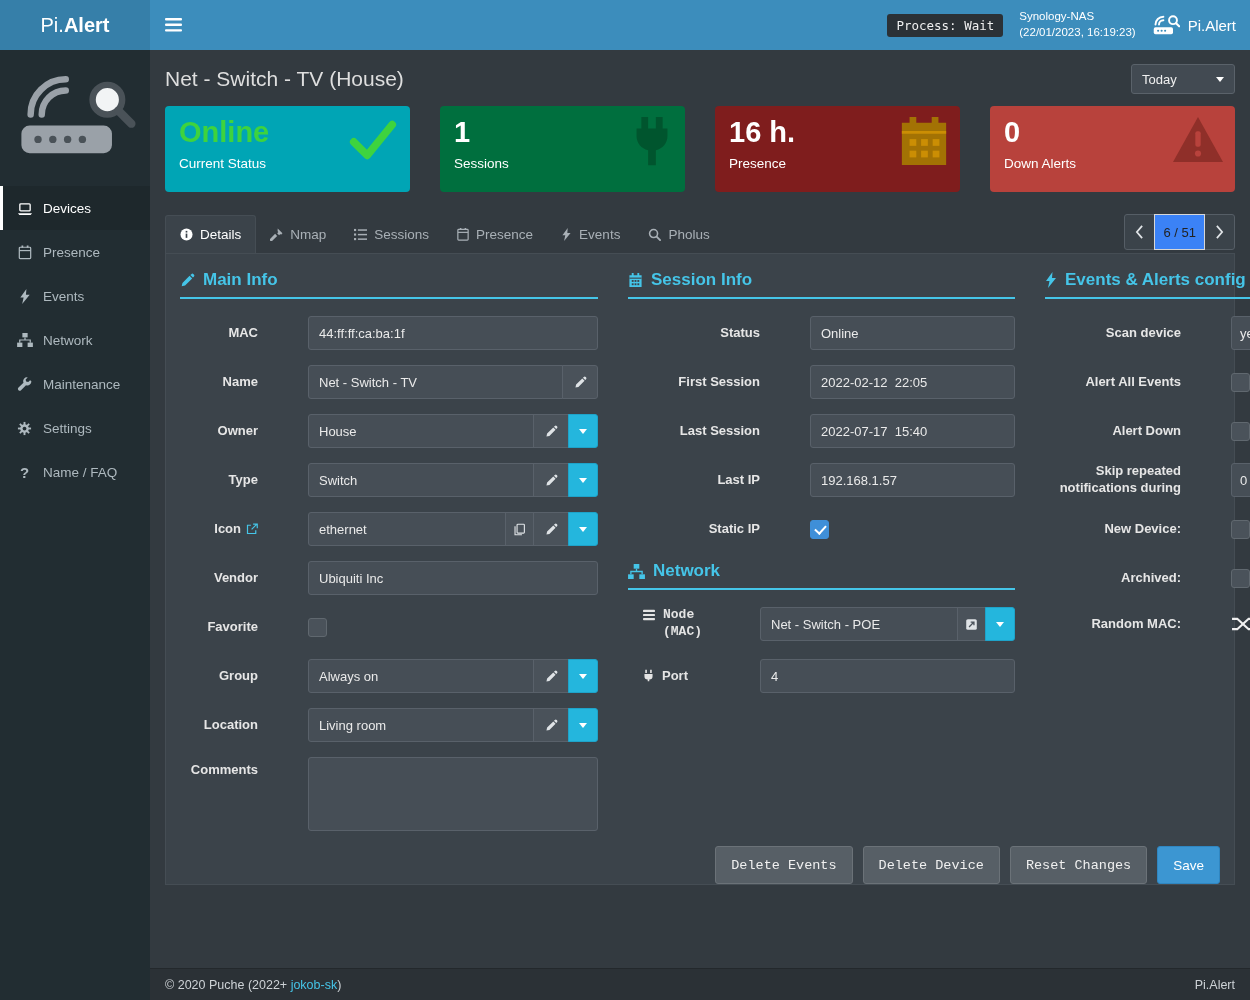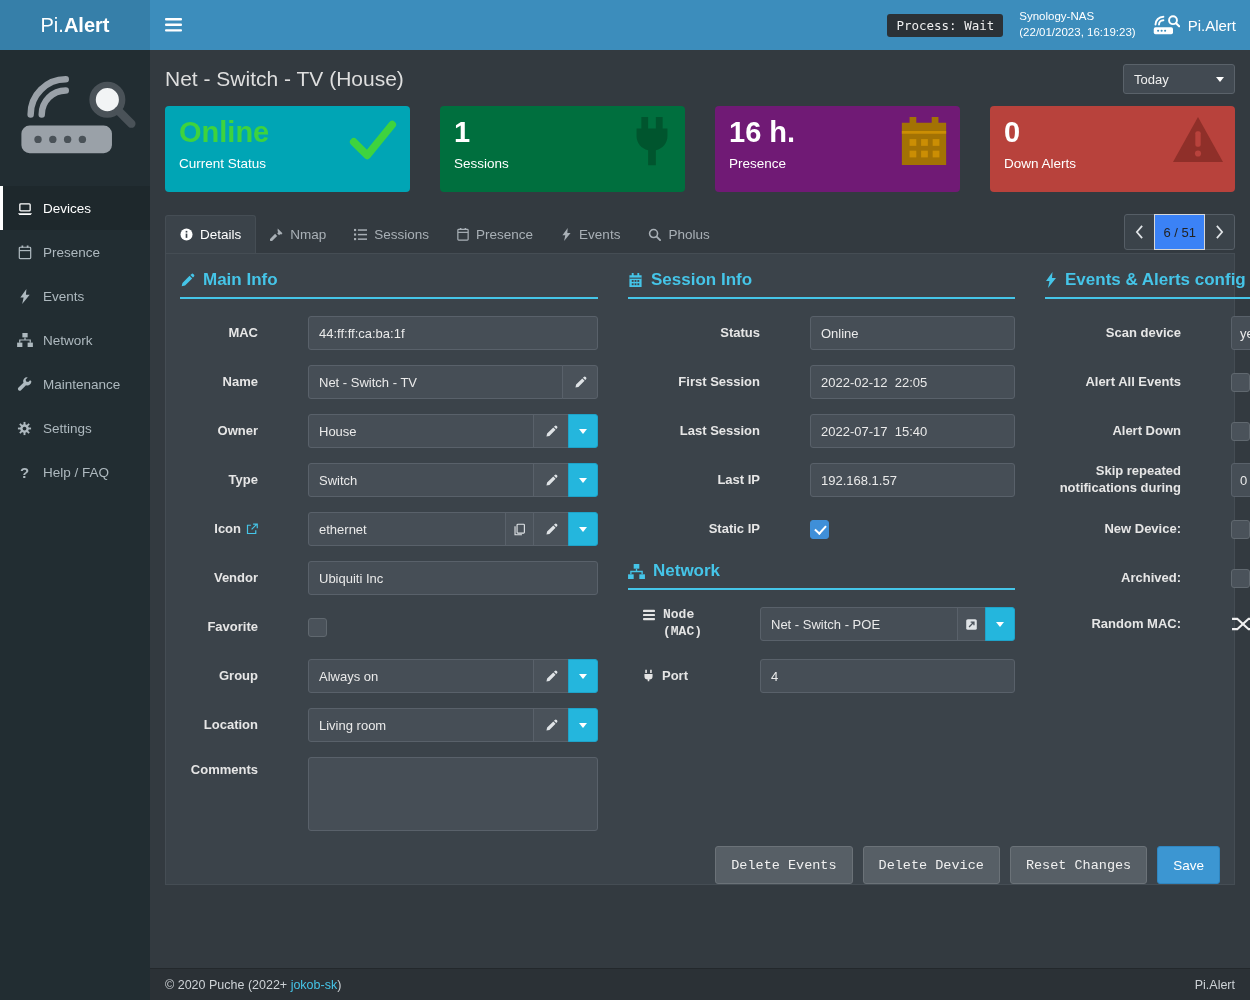--- a/index.html
+++ b/index.html
@@ -39,35 +39,35 @@
   .nav-item.active { background:#1e282c; color:#fff; border-left-color:#ffffff; }
   .nav-item .nicon { width:17px; display:flex; justify-content:center; color:inherit; }
 
   .content { flex:1; display:flex; flex-direction:column; min-width:0; }
   .content-body { flex:1; padding:8px 15px 0; min-height:0; }
 
   
   .page-head { display:flex; align-items:center; justify-content:space-between; margin:6px 0 12px; }
   .page-title { font-size:21px; font-weight:500; color:#dedede; }
   .period-select {
-    display:flex; align-items:center; justify-content:space-between; width:112px; height:30px;
+    display:flex; align-items:center; justify-content:space-between; width:104px; height:30px;
     background:#424a52; border:1px solid #5a626a; border-radius:3px; padding:0 10px;
     font-size:13px; color:#f0f0f0; cursor:pointer;
   }
   .caret { width:0; height:0; border-left:4px solid transparent; border-right:4px solid transparent; border-top:5px solid #fff; }
 
   
   .cards { display:grid; grid-template-columns:repeat(4,1fr); gap:30px; margin-bottom:22px; }
   .card { height:86px; border-radius:4px; position:relative; padding:11px 14px; color:#fff; overflow:hidden; }
   .card-value { font-size:29px; font-weight:bold; line-height:1.1; }
   .card-label { font-size:13.5px; margin-top:7px; }
   .card-icon { position:absolute; top:9px; right:10px; }
   .card-status { background:#00a5b5; } .card-status .card-value { color:#3ed33e; }
   .card-sessions { background:#006f3e; }
-  .card-presence { background:#701a75; }
+  .card-presence { background:#7f1d1d; }
   .card-alerts { background:#b8423c; }
 
   
   .tabs-row { display:flex; justify-content:space-between; align-items:flex-end; }
   .tabs { display:flex; }
   .tab {
     height:38px; padding:0 14px; display:flex; align-items:center; gap:7px;
     color:#a9b0b6; font-size:13.5px; cursor:pointer;
   }
   .tab.active {
@@ -275,21 +275,21 @@
               <rect x="7" y="1" width="2" height="14" transform="rotate(135 8 8)"></rect>
               <circle cx="8" cy="8" r="4.6"></circle>
             </g>
             <circle cx="8" cy="8" r="2" fill="#222d32"></circle>
           </svg>
       </span>
       <span>Settings</span>
     </div>
     <div class="nav-item">
       <span class="nicon" style="font-size:15px;font-weight:bold;">?</span>
-      <span>Help / FAQ</span>
+      <span>Name / FAQ</span>
     </div>
   </div>
 
   <div class="content">
     <div class="content-body">
 
       <div class="page-head">
         <div class="page-title">Net - Switch - TV (House)</div>
         <div class="period-select">
           <span>Today</span>

